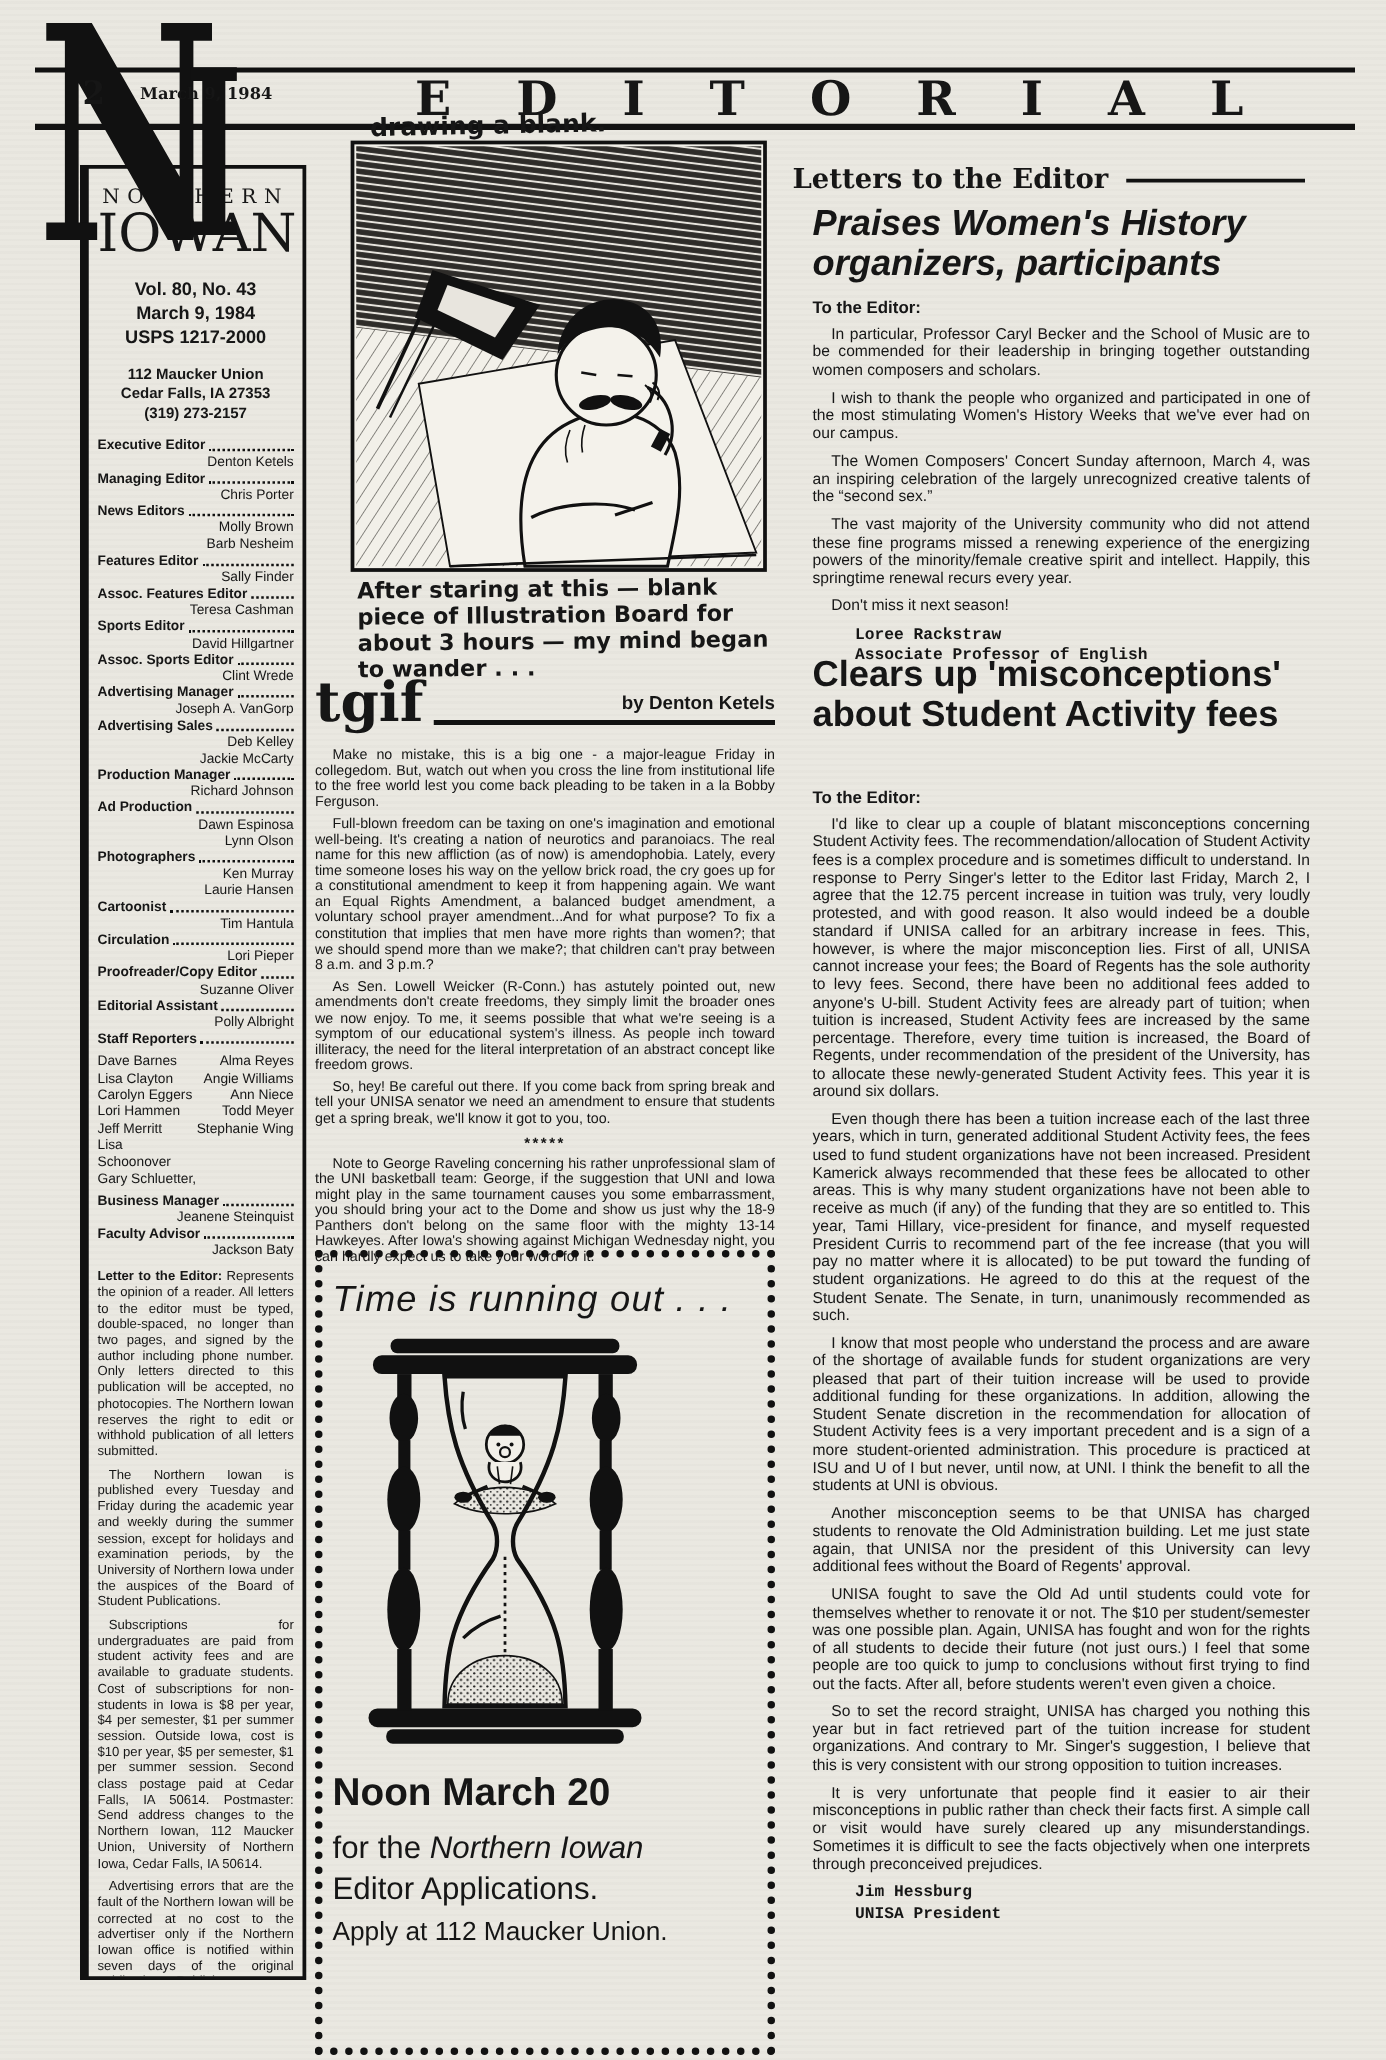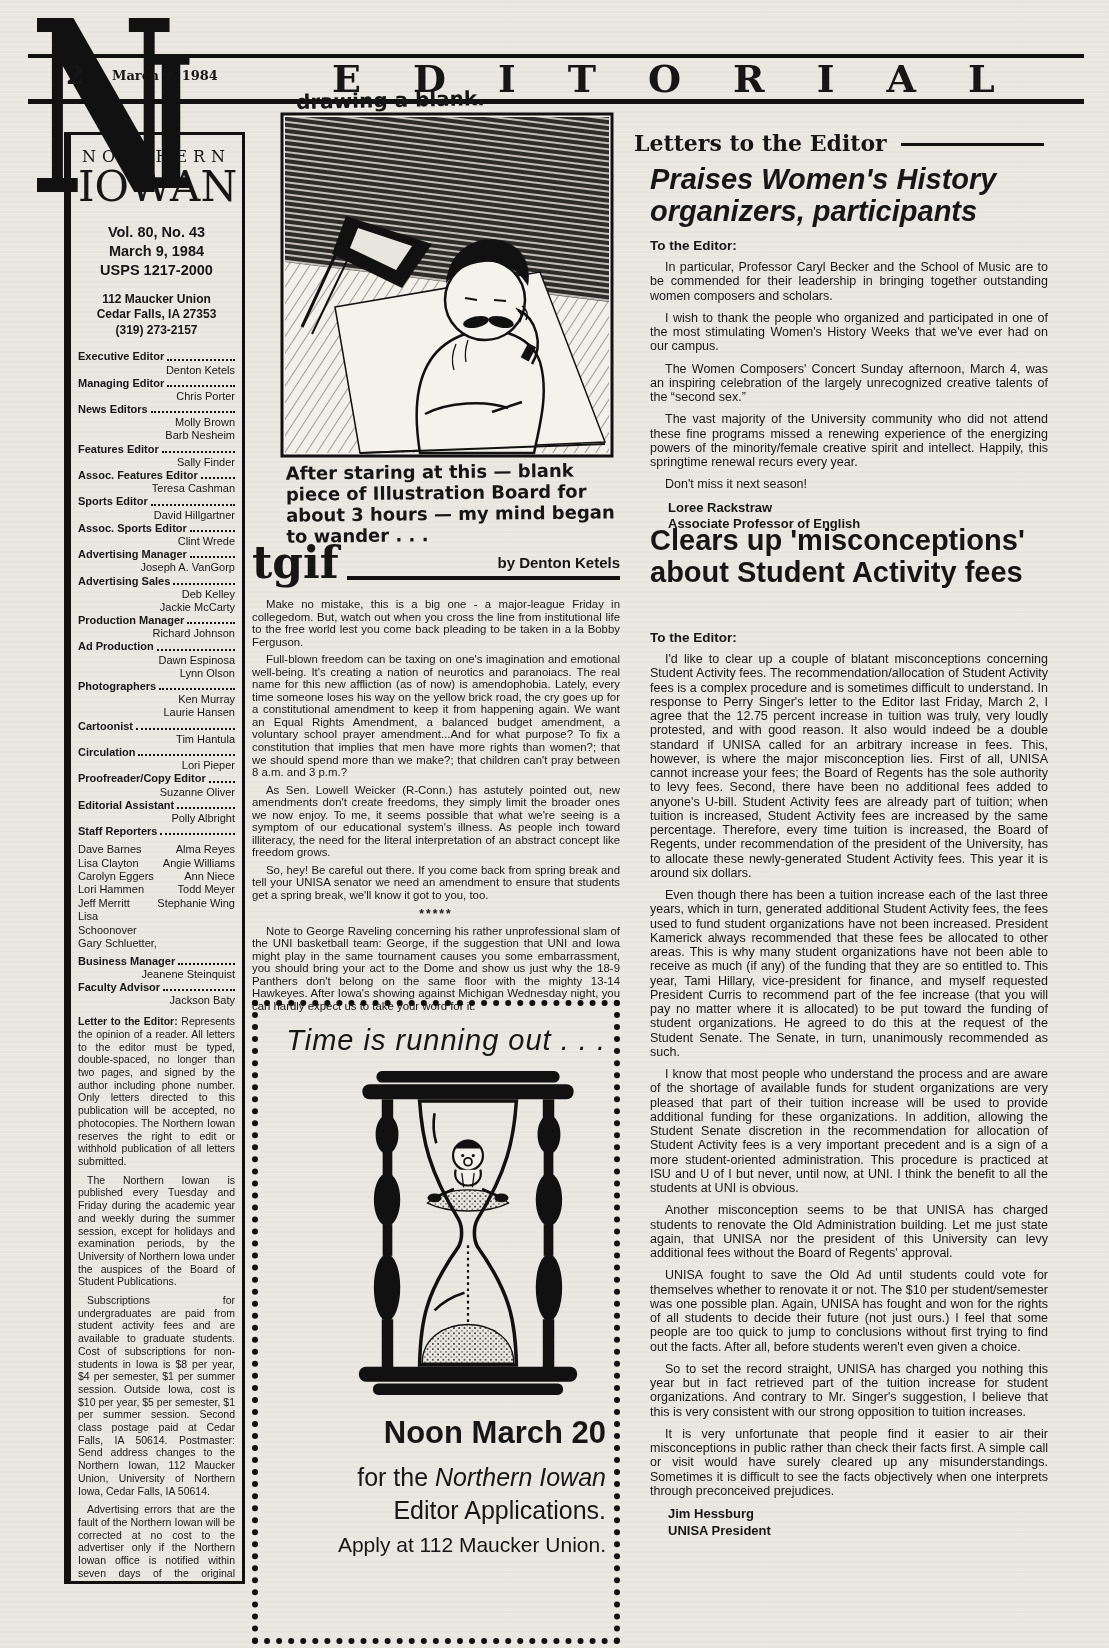--- a/index.html
+++ b/index.html
@@ -40,38 +40,38 @@
   
   .tgif-head{position:absolute;left:252px;top:546px;width:368px;display:flex;align-items:flex-end;}
   .tgif-title{font:bold 44px "DejaVu Serif",serif;line-height:.78;}
   .tgif-right{flex:1;border-bottom:4px solid #111;text-align:right;padding-bottom:4px;margin-left:8px;}
   .tgif-byline{font:bold 15px "Liberation Sans",sans-serif;margin-top:20px;}
   .tgif-body{position:absolute;left:252px;top:598px;width:368px;}
   .tgif-body p{font-size:11.4px;line-height:1.1;text-align:justify;text-indent:14px;margin:0 0 5px;}
   .stars{text-align:center;font-weight:bold;letter-spacing:2px;font-size:12px;margin:2px 0 4px;}
   
   .ad{position:absolute;left:252px;top:1000px;width:368px;height:644px;box-sizing:border-box;
-        border:6px dotted #111;text-align:right;padding:6px 8px;}
+        border:6px dotted #111;text-align:left;padding:6px 8px;}
   .ad-title{font-style:italic;font-size:29px;margin-top:12px;letter-spacing:1px;}
   .ad-deadline{font-weight:bold;font-size:31px;margin-top:2px;}
   .ad-line2{font-size:26px;margin-top:8px;}
   .ad-line3{font-size:25px;margin-top:12px;}
   .ad-line4{font-size:25px;margin-top:4px;}
   .ad-line5{font-size:21px;margin-top:8px;}
   
   .letters-head{position:absolute;left:634px;top:130px;width:410px;display:flex;}
   .letters-title{font:bold 22px "DejaVu Serif",serif;white-space:nowrap;}
   .letters-rule{flex:1;height:3px;background:#111;margin:13px 0 0 14px;}
   .headline1{position:absolute;left:650px;top:164px;width:400px;font:bold italic 29px "Liberation Sans",sans-serif;
         font-style:italic;line-height:1.1;}
   .salutation{font-weight:bold;font-size:13.5px;}
   .sal1{position:absolute;left:650px;top:238px;}
   .letter-body p{font-size:12.5px;line-height:1.14;text-align:justify;text-indent:15px;margin:0 0 8px;}
   .lb1{position:absolute;left:650px;top:260px;width:398px;}
-  .sig{font-weight:bold;font-size:13px;line-height:1.3;margin-left:18px;}
+  .sig{font-weight:bold;font-size:13px;line-height:1.3;margin-left:34px;font-family:Liberation Mono, monospace;}
   .headline2{position:absolute;left:650px;top:524px;width:400px;font:bold 29px "Liberation Sans",sans-serif;line-height:1.12;}
   .sal2{position:absolute;left:650px;top:630px;}
   .lb2{position:absolute;left:650px;top:652px;width:398px;}
 </style>
 </head>
 <body>
 
 <div class="page">
 
   <div class="rule rule-top"></div>

